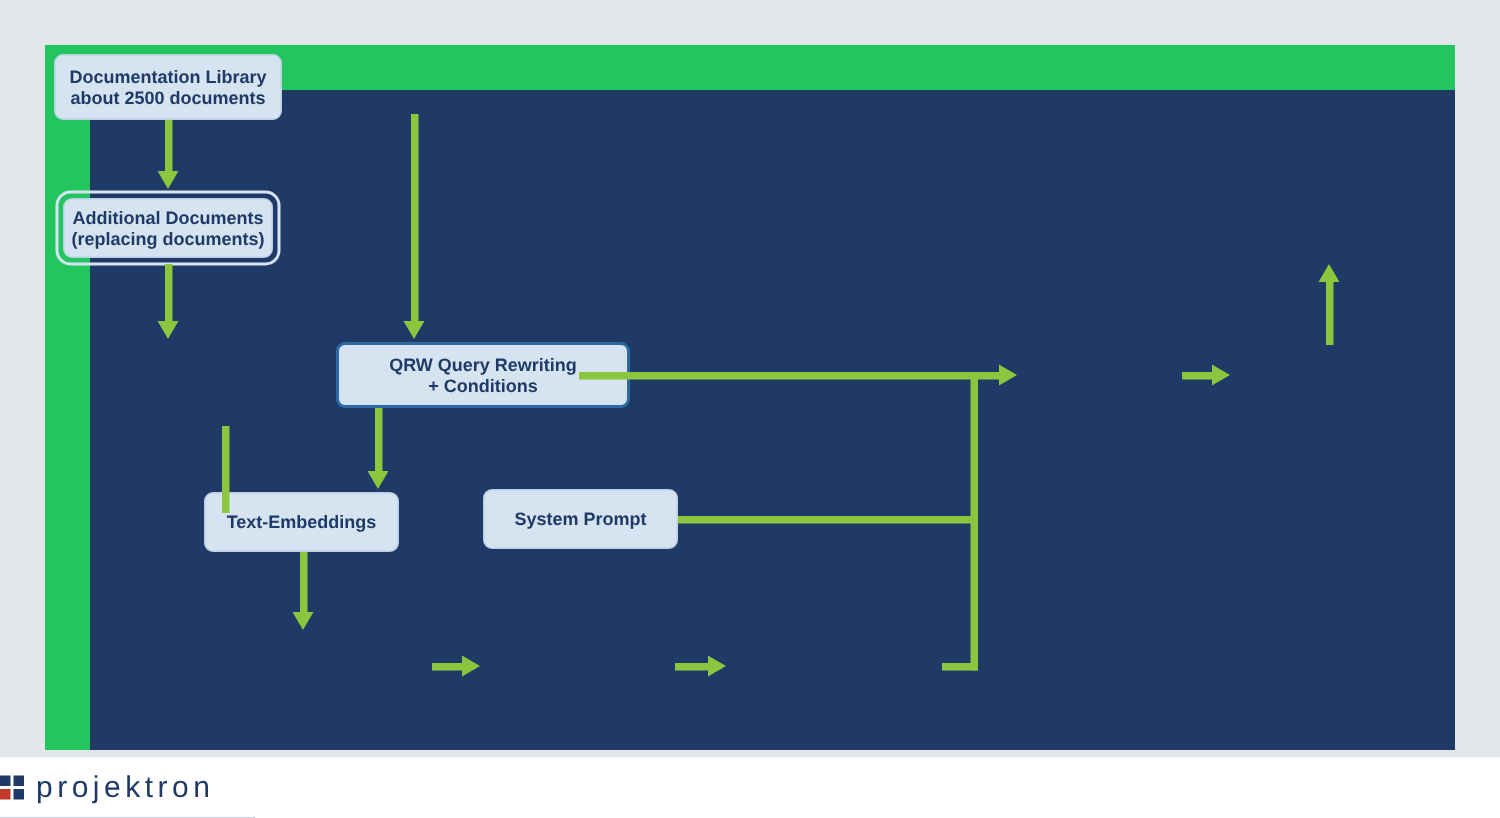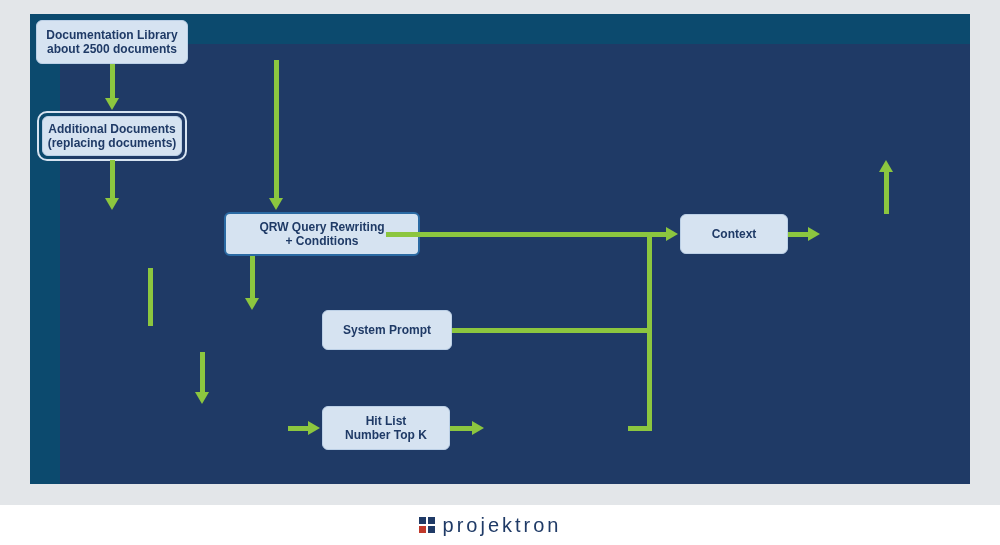--- a/index.html
+++ b/index.html
@@ -1,27 +1,27 @@
 <!DOCTYPE html>
 <html><head>
 <meta charset="utf-8">
 <style>
   html,body{margin:0;padding:0;width:1000px;height:545px;background:#e3e6e9;font-family:Arial,Helvetica,sans-serif;overflow:hidden}
   .canvas{position:relative;width:1000px;height:545px}
-  .stage{position:absolute;left:30px;top:14px;width:940px;height:470px;background:#0c4a6e}
+  .stage{position:absolute;left:30px;top:30px;width:940px;height:470px;background:#22c55e}
   .navy{position:absolute;left:30px;top:30px;width:910px;height:440px;background:#1f3a66}
   .node{position:absolute;background:#d6e3f1;border:1px solid #bcd0e6;border-radius:6px;display:flex;flex-direction:column;align-items:center;justify-content:center;text-align:center;color:#1f3a66;font-size:12px;font-weight:700;padding:4px;box-sizing:border-box}
   .node.outline{border:2px solid #2b6aa3}
   .node.dblouter::before{content:"";position:absolute;left:-6px;top:-6px;right:-6px;bottom:-6px;border:2px solid #d6e3f1;border-radius:10px;pointer-events:none}
   .arrow-line{position:absolute;background:#8cc63f}
   .arrow-head{position:absolute;width:0;height:0}
   .ah-down{border-left:7px solid transparent;border-right:7px solid transparent;border-top:12px solid #8cc63f}
   .ah-up{border-left:7px solid transparent;border-right:7px solid transparent;border-bottom:12px solid #8cc63f}
   .ah-right{border-top:7px solid transparent;border-bottom:7px solid transparent;border-left:12px solid #8cc63f}
-  .footer{position:absolute;left:0;right:0;bottom:0;height:40px;background:#fff;display:flex;align-items:center;justify-content:center;padding-right:20px;box-sizing:border-box}
+  .footer{position:absolute;left:0;right:0;bottom:0;height:40px;background:#fff;display:flex;align-items:center;justify-content:flex-start;padding-right:20px;box-sizing:border-box}
   .logo{display:flex;align-items:center;gap:8px}
   .logo-mark{display:grid;grid-template-columns:7px 7px;grid-template-rows:7px 7px;gap:2px}
   .logo-mark span{display:block;width:7px;height:7px}
   .logo-text{font-size:20px;letter-spacing:3px;color:#1f3a66;font-weight:400}
   
 </style>
 </head>
 <body>
 
 <div class="canvas">
@@ -32,41 +32,37 @@
       <span>Documentation Library</span>
       <span>about 2500 documents</span>
     </div>
 
     <div class="node dblouter" style="left:12px;top:102px;width:140px;height:40px">
       <span>Additional Documents</span>
       <span>(replacing documents)</span>
     </div>
 
 
+    <div class="node" style="left:106px;top:298px;width:130px;height:40px">
+      <span>Text-Embeddings</span>
+    </div>
 
 
 
     <div class="node outline" style="left:194px;top:198px;width:196px;height:44px">
       <span>QRW Query Rewriting</span>
       <span>+ Conditions</span>
     </div>
 
     <div class="node" style="left:292px;top:296px;width:130px;height:40px">
       <span>System Prompt</span>
     </div>
 
-    <div class="node" style="left:292px;top:392px;width:128px;height:44px">
-      <span>Hit List</span>
-      <span>Number Top K</span>
-    </div>
 
 
-    <div class="node" style="left:650px;top:200px;width:108px;height:40px">
-      <span>Context</span>
-    </div>
 
 
 
     <div class="arrow-line" style="left:80px;top:50px;width:5px;height:36px"></div>
     <div class="arrow-head ah-down" style="left:75px;top:84px"></div>
 
     <div class="arrow-line" style="left:80px;top:146px;width:5px;height:40px"></div>
     <div class="arrow-head ah-down" style="left:75px;top:184px"></div>
 
     <div class="arrow-line" style="left:118px;top:254px;width:5px;height:58px"></div>

